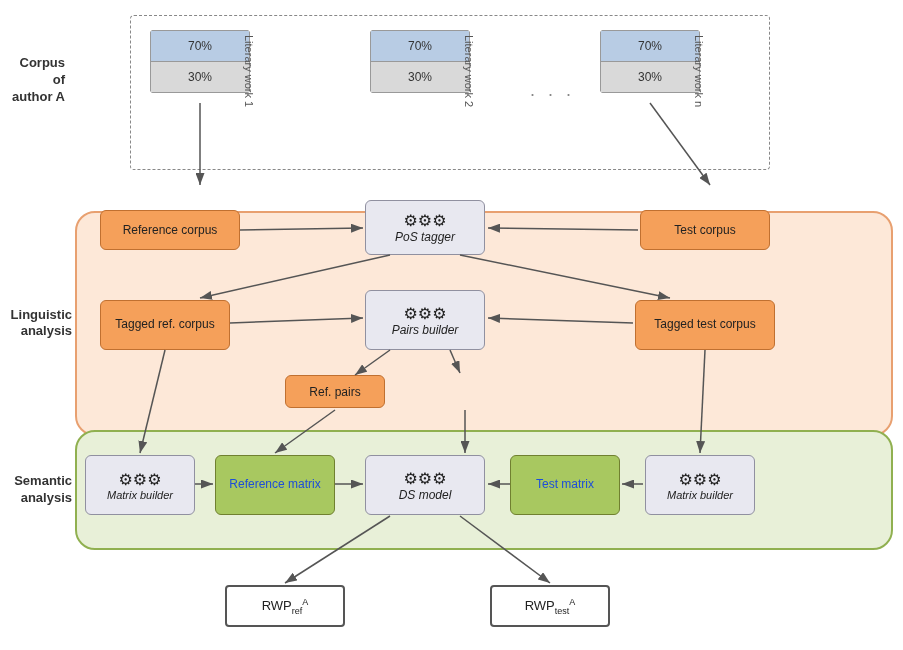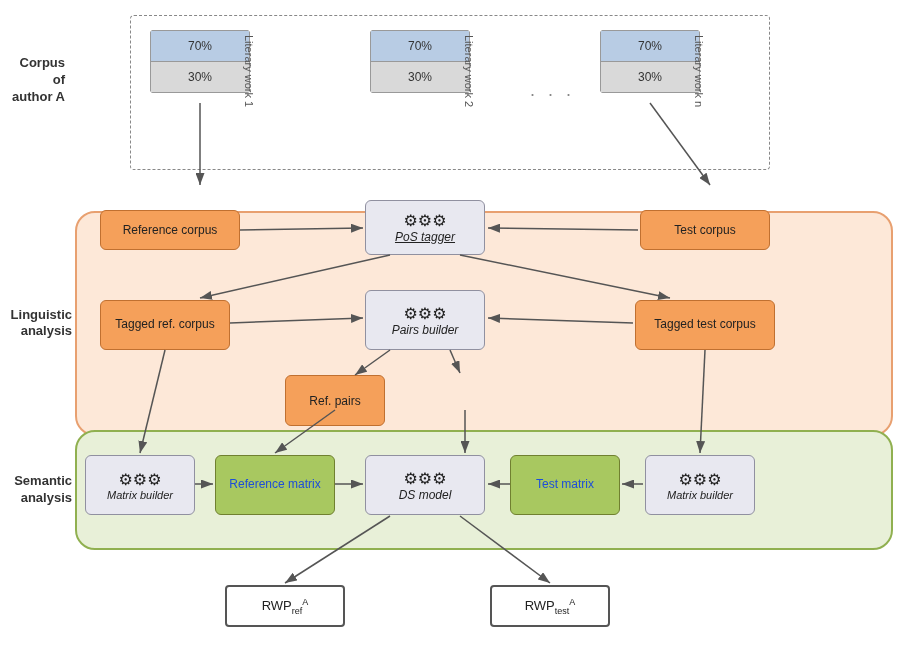--- a/index.html
+++ b/index.html
@@ -232,21 +232,21 @@
       Linguistic<br>analysis
     </div>
   </div>
 
   <div class="orange-box" style="left:100px; top:210px; width:140px; height:40px;">
     <span>Reference corpus</span>
   </div>
 
   <div class="gray-box" style="left:365px; top:200px; width:120px; height:55px;">
     <div class="gear-triple">⚙⚙⚙</div>
-    <div style="font-style:italic; font-size:12px;text-decoration:underline;">PoS tagger</div>
+    <div style="font-style:italic; font-size:12px;">PoS tagger</div>
   </div>
 
   <div class="orange-box" style="left:640px; top:210px; width:130px; height:40px;">
     <span>Test corpus</span>
   </div>
 
   <div class="orange-box" style="left:100px; top:300px; width:130px; height:50px;">
     <span style="text-align:center; line-height:1.3;">Tagged ref.
 corpus</span>
   </div>
@@ -254,21 +254,21 @@
   <div class="gray-box" style="left:365px; top:290px; width:120px; height:60px;">
     <div class="gear-triple">⚙⚙⚙</div>
     <div style="font-style:italic; font-size:12px;">Pairs builder</div>
   </div>
 
   <div class="orange-box" style="left:635px; top:300px; width:140px; height:50px;">
     <span style="text-align:center; line-height:1.3;">Tagged test
 corpus</span>
   </div>
 
-  <div class="orange-box" style="left:285px; top:375px; width:100px; height:51px;">
+  <div class="orange-box" style="left:285px; top:375px; width:100px; height:33px;">
     <span>Ref. pairs</span>
   </div>
 
 
   <div class="sem-section">
     <div class="sem-label">
       Semantic<br>analysis
     </div>
   </div>
 

